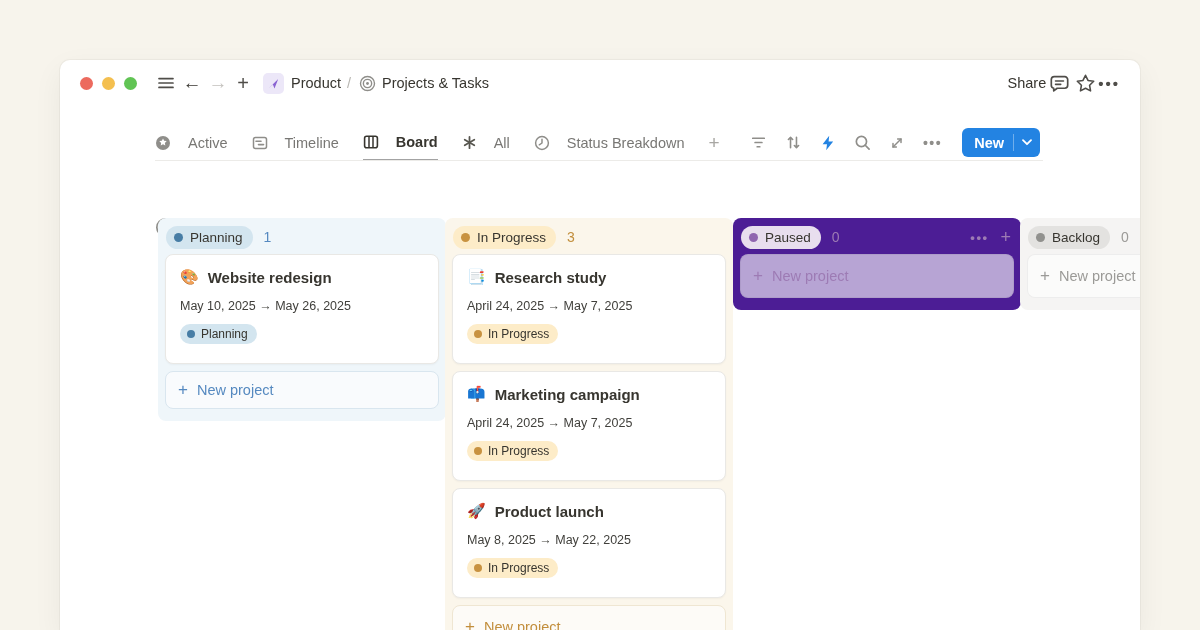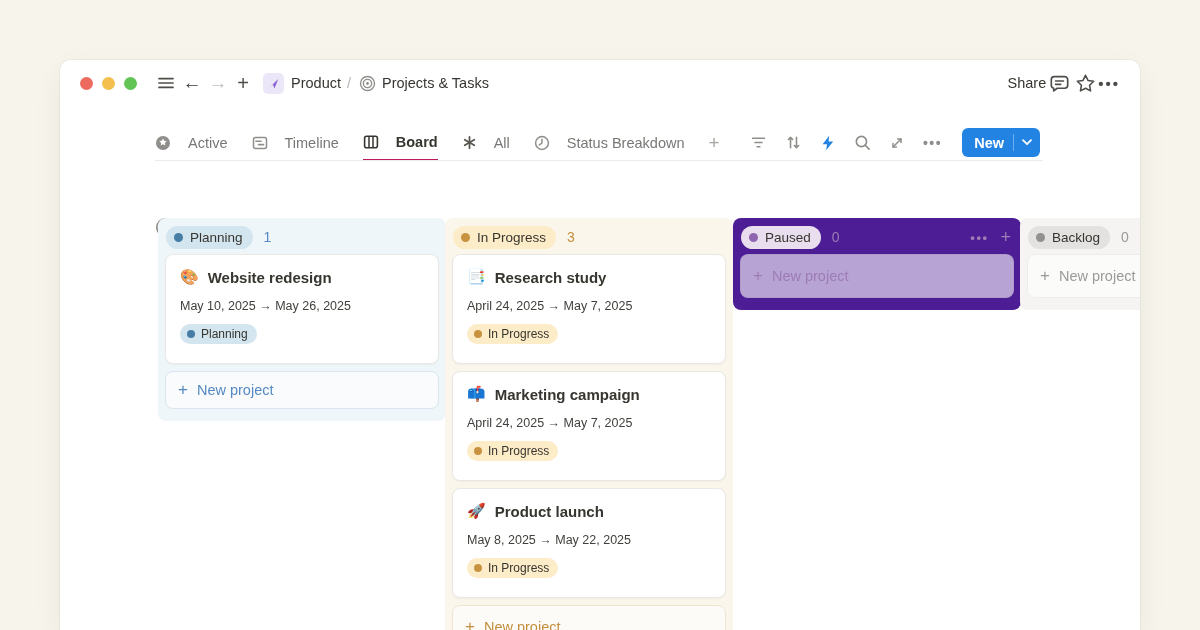--- a/index.html
+++ b/index.html
@@ -30,21 +30,21 @@
   .crumb { font-size:14.5px; color:#37352f; }
   .crumb-sep { color:#b9b7b2; margin:0 6px; font-size:14.5px; }
   .crumb-ico { margin:0 6px 0 2px; display:flex; }
   .topbar-right { margin-left:auto; display:flex; align-items:center; }
   .share { font-size:14.5px; color:#37352f; }
   .dots { color:#4f4d49; font-size:15px; letter-spacing:2px; font-weight:700; }
   
   .tabsrow { position:absolute; left:95px; top:64px; height:37px; display:flex; align-items:center; gap:24px; }
   .vtab { display:flex; align-items:center; gap:17px; font-size:14.5px; color:#787774; height:37px; }
   .vtab .ic { display:flex; }
-  .vtab.active { color:#37352f; font-weight:700; border-bottom:2px solid #be185d; }
+  .vtab.active { color:#37352f; font-weight:700; border-bottom:2px solid #a3a3a3; }
   .tab-add { font-size:19px; color:#a8a7a3; }
   .rowline { position:absolute; left:95px; top:100px; width:888px; height:1px; background:#ecebe8; }
   .toolsrow { position:absolute; right:100px; top:64px; height:37px; display:flex; align-items:center; gap:18px; }
   .toolsrow .tic { display:flex; color:#8f8e8a; }
   .tdots { color:#8f8e8a; font-size:14px; letter-spacing:1.5px; font-weight:700; }
   .newbtn { display:flex; align-items:center; background:#2383e2; border-radius:6px; height:29px; color:#fff; margin-left:2px; }
   .newbtn .lbl { font-size:14.5px; font-weight:700; padding:0 9px 0 12px; }
   .newbtn .sep { width:1px; height:17px; background:rgba(255,255,255,0.35); }
   .newbtn .chev { padding:0 8px; display:flex; }
   

